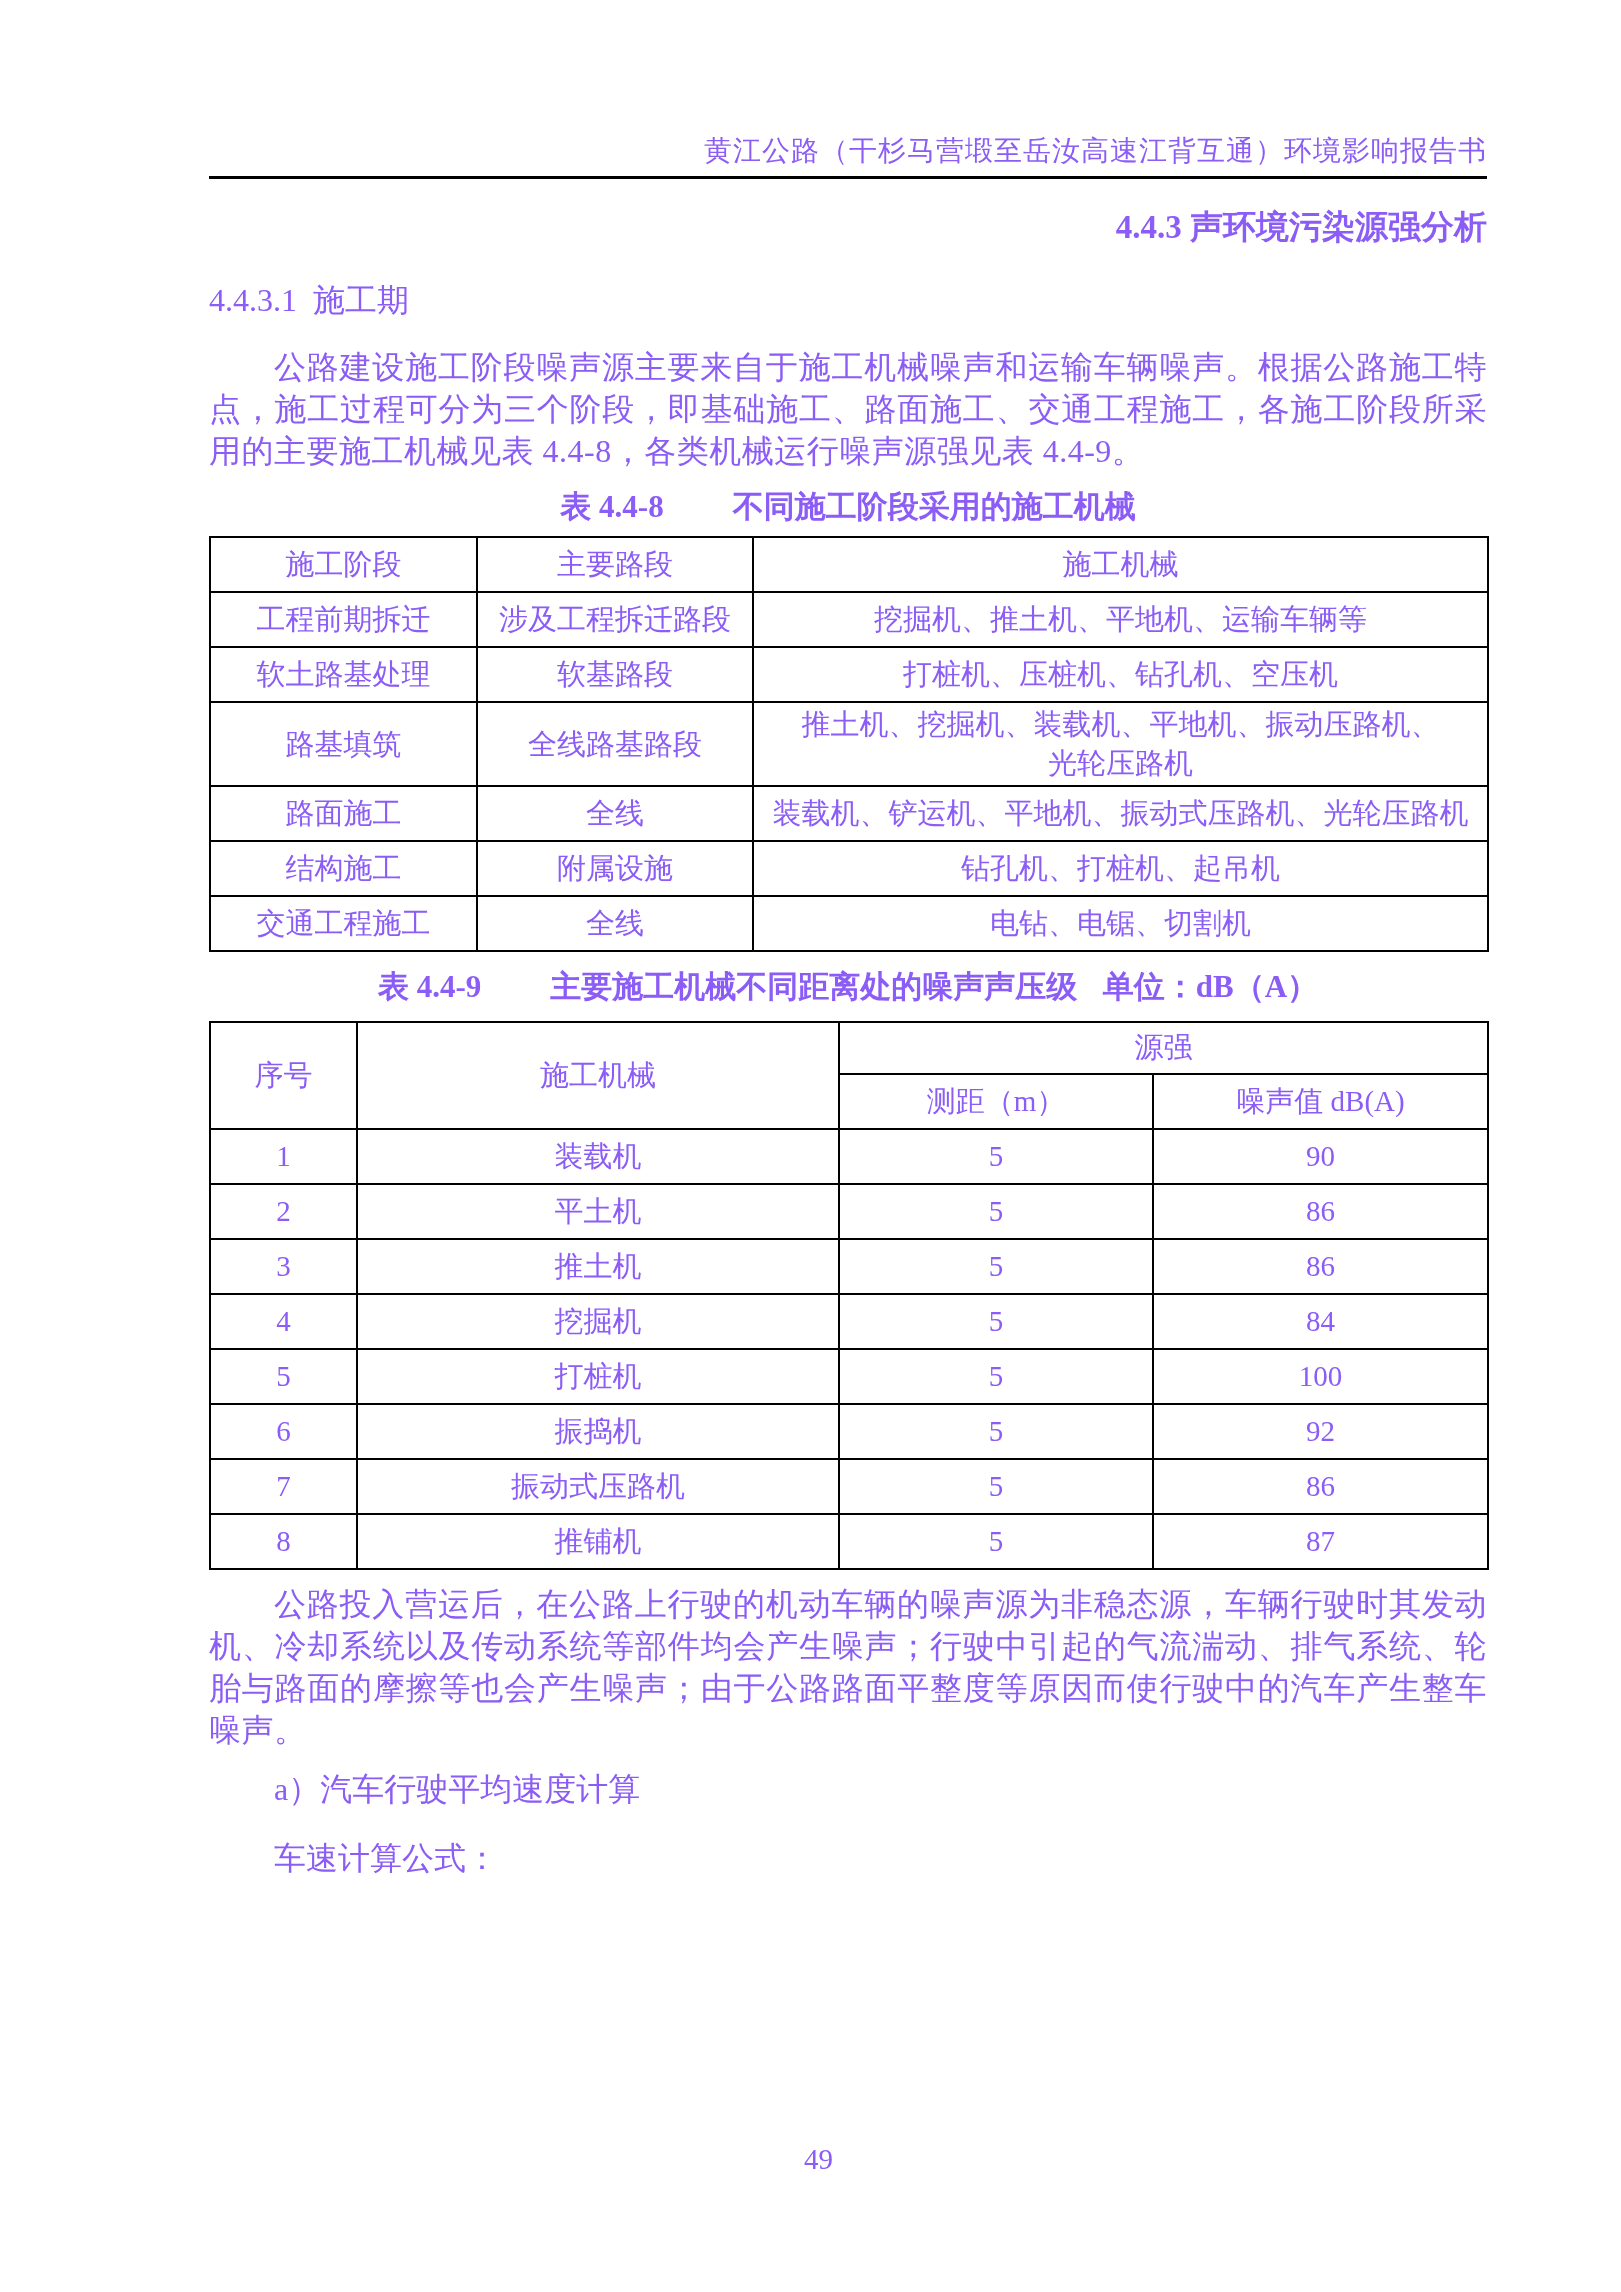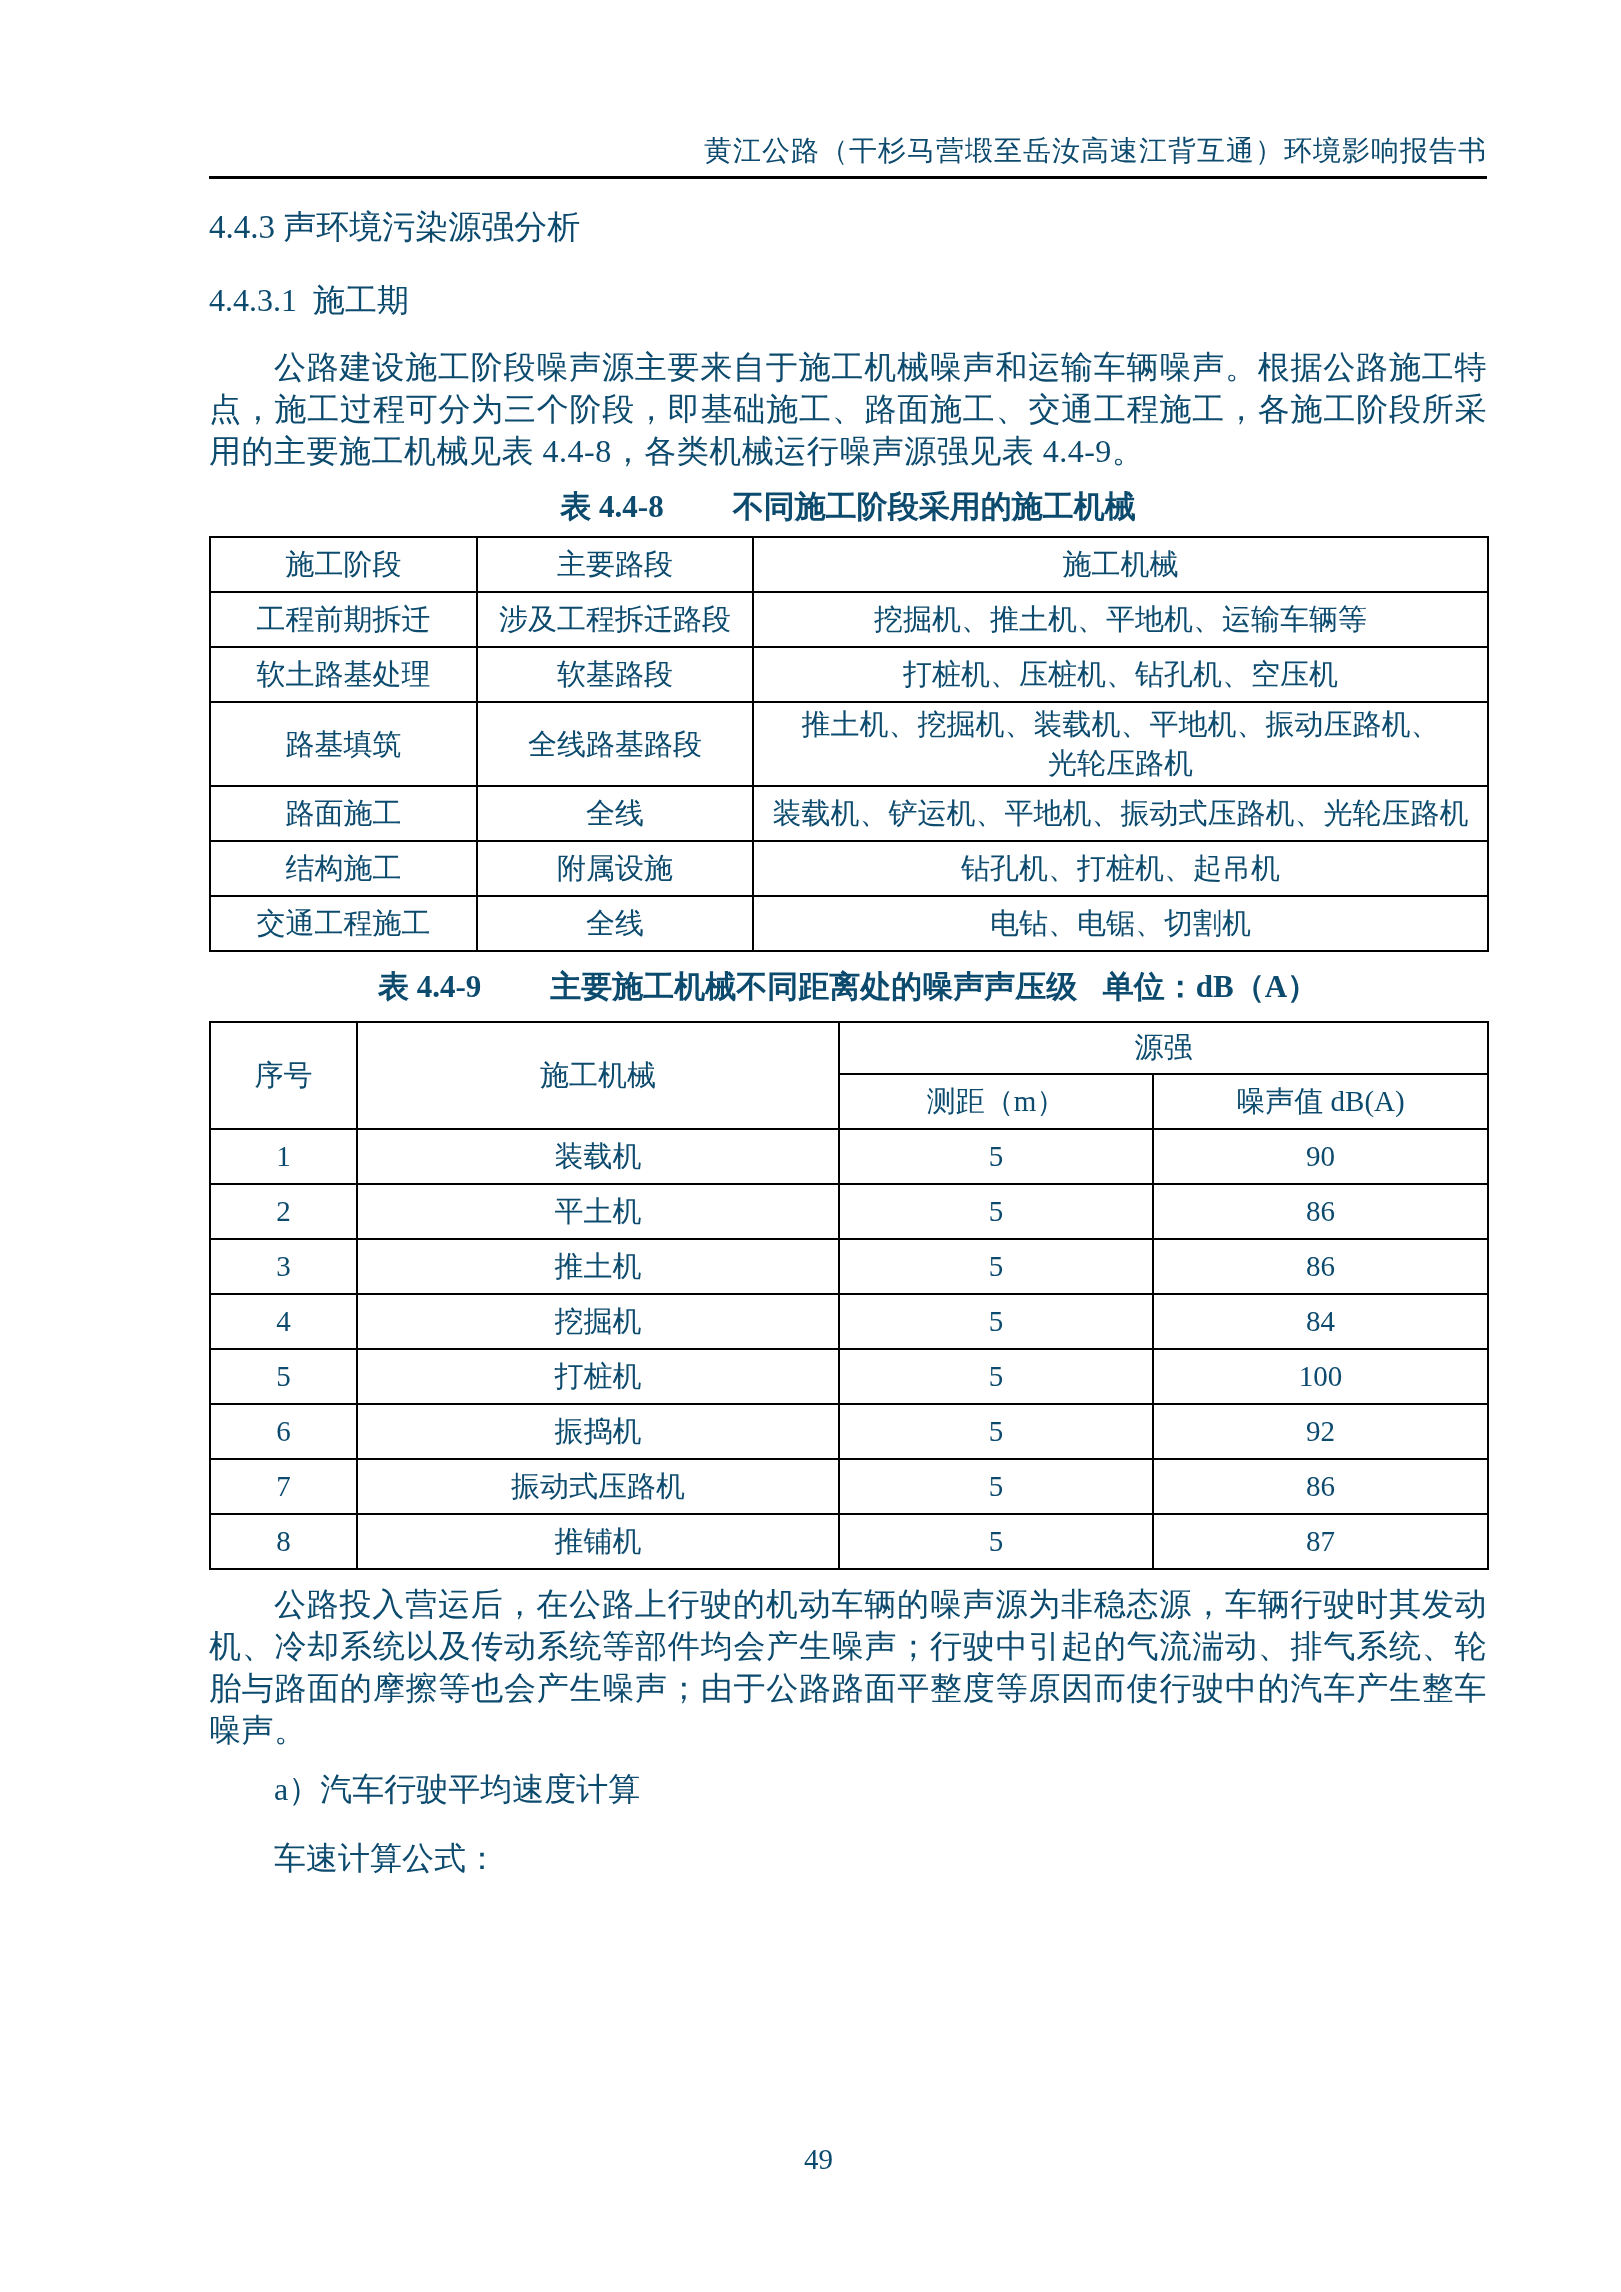--- a/index.html
+++ b/index.html
@@ -1,42 +1,43 @@
 <!DOCTYPE html>
 <html><head>
 <meta charset="utf-8">
 <style>
   html,body { margin:0; padding:0; background:#9a9a9a; }
   .page {
     position:relative;
     width:1621px; height:2293px;
     margin:0 auto;
     background:#ffffff;
-    color:#0c4a6e;
+    color:#8b5cf6;
     font-family:"Liberation Serif","DejaVu Serif",serif;
     overflow:hidden;
   }
   .content {
     position:absolute;
     left:209px; top:0;
     width:1278px;
   }
   .header { border-bottom:3.9px solid #000; padding-bottom:7.8px; }
   .header-title {
     padding-top:133px;
     text-align:right;
     font-size:28px;
     line-height:35px;
     letter-spacing:1px;
   }
   .h1 {
     margin:25.5px 0 0 0;
-    font-size:33px; font-weight:normal;
+    font-size:33px; font-weight:bold;
     line-height:47px;
     white-space:pre-wrap;
+    text-align:right;
   }
   .h2 {
     margin:26px 0 0 0;
     font-size:32px; font-weight:normal;
     line-height:47px;
     white-space:pre-wrap;
   }
   .h3 {
     margin:15.7px 0 0 0;
     padding-left:15.7px;

